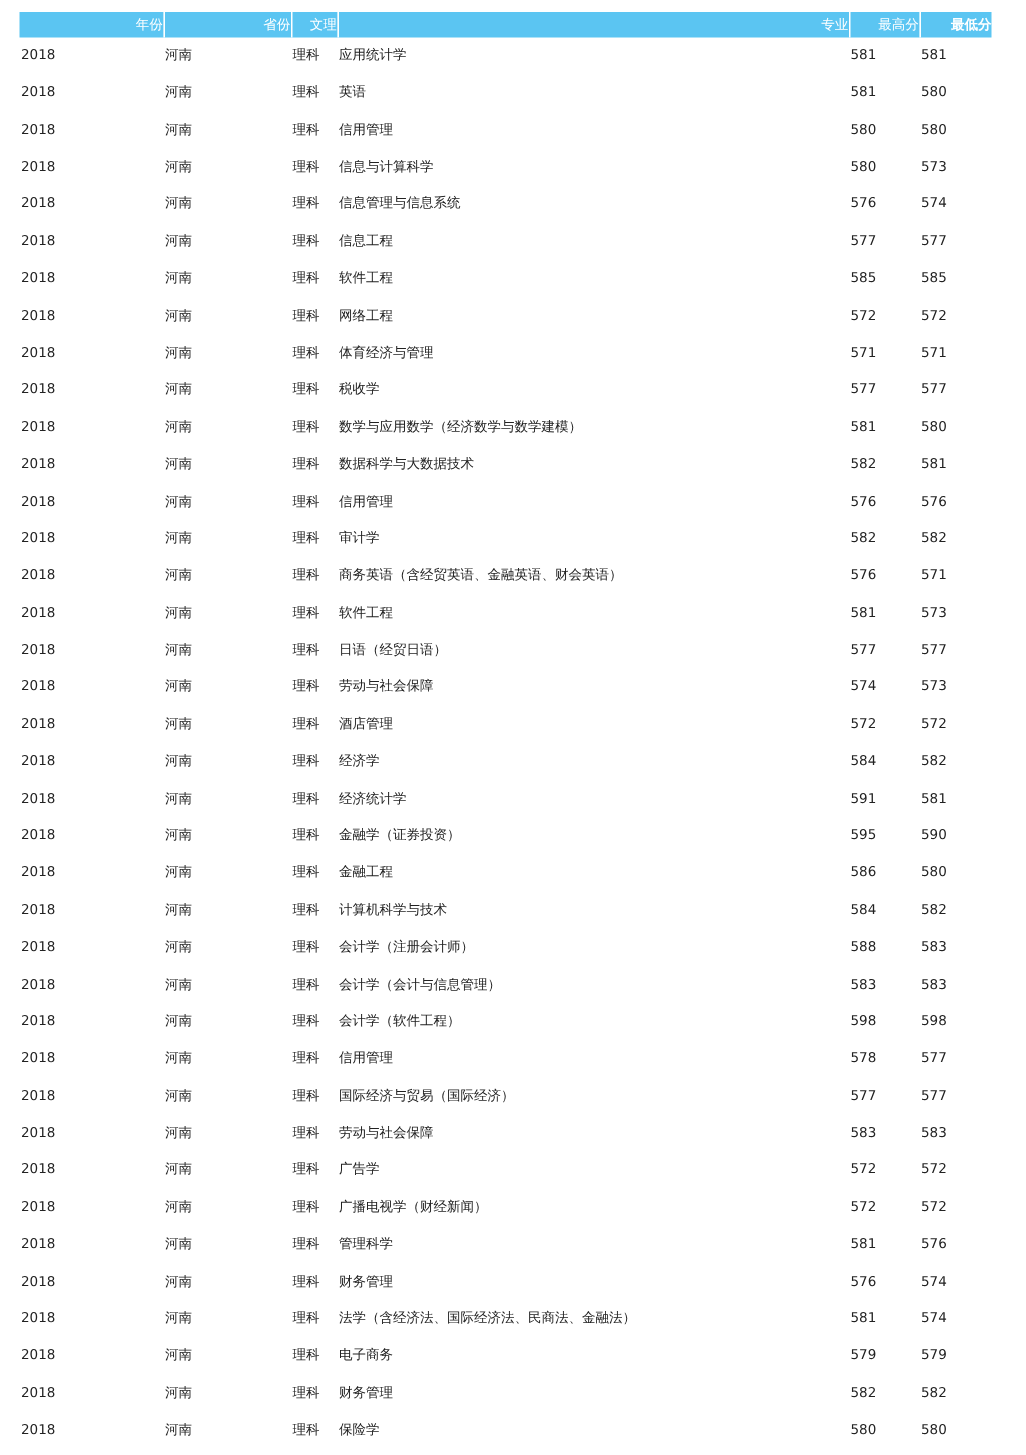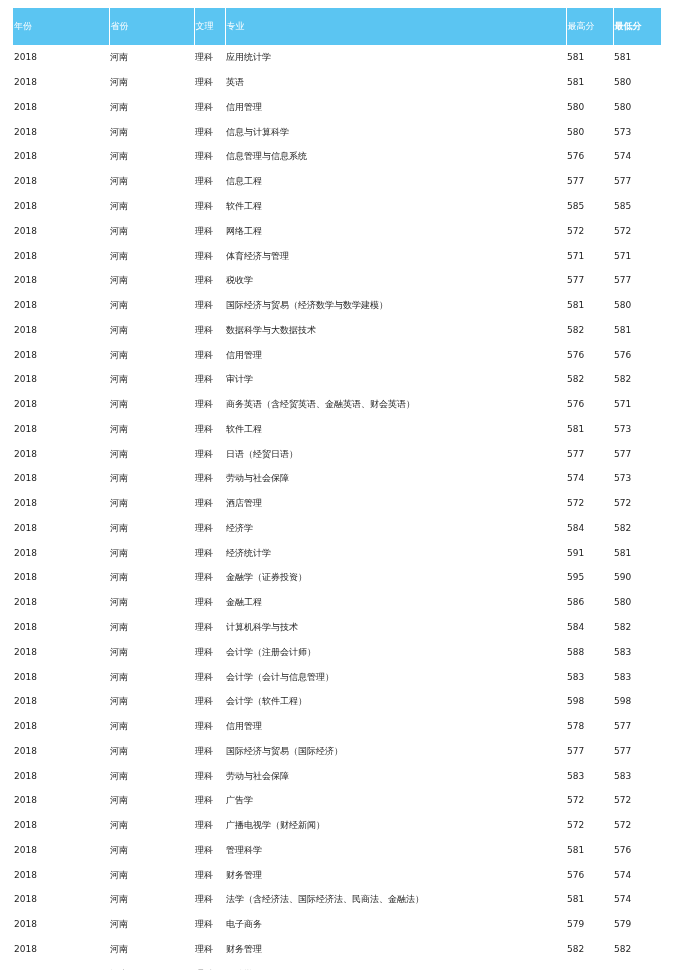--- a/index.html
+++ b/index.html
@@ -1,20 +1,20 @@
 <!DOCTYPE html>
 <html><head>
 <meta charset="utf-8">
 <style>
   html, body { margin: 0; padding: 0; background: #ffffff; }
   body { width: 684px; height: 970px; overflow: hidden; position: relative;
          font-family: "DejaVu Sans", "Liberation Sans", sans-serif; font-size: 9px; color: #222; }
   table.scores { position: absolute; left: 13px; top: 8px; border-collapse: collapse; table-layout: fixed; width: 648px; }
-  table.scores th { background: #5bc5f2; color: #ffffff; font-weight: normal; text-align: left;
-                    height: 37px; padding: 0 0 0 1px; border-right: 1px solid #ffffff; font-size: 9px; }
+  table.scores th { background: #5bc5f2; color: #ffffff; font-weight: normal; text-align: right;
+                    height: 17px; padding: 0 0 0 1px; border-right: 1px solid #ffffff; font-size: 9px; }
   table.scores th:last-child { border-right: none; font-weight: bold; }
   table.scores td { height: 24.78px; padding: 0 0 0 1px; text-align: left; vertical-align: middle;
                     white-space: nowrap; font-size: 9px; line-height: 12px; }
   col.c-year { width: 96px; }
   col.c-prov { width: 85px; }
   col.c-type { width: 31px; }
   col.c-major { width: 341px; }
   col.c-max { width: 47px; }
   col.c-min { width: 48px; }
 </style>
@@ -118,21 +118,21 @@
         <td>河南</td>
         <td>理科</td>
         <td>税收学</td>
         <td>577</td>
         <td>577</td>
       </tr>
       <tr>
         <td>2018</td>
         <td>河南</td>
         <td>理科</td>
-        <td>国际经济与贸易（经济数学与数学建模）</td>
+        <td>数学与应用数学（经济数学与数学建模）</td>
         <td>581</td>
         <td>580</td>
       </tr>
       <tr>
         <td>2018</td>
         <td>河南</td>
         <td>理科</td>
         <td>数据科学与大数据技术</td>
         <td>582</td>
         <td>581</td>

